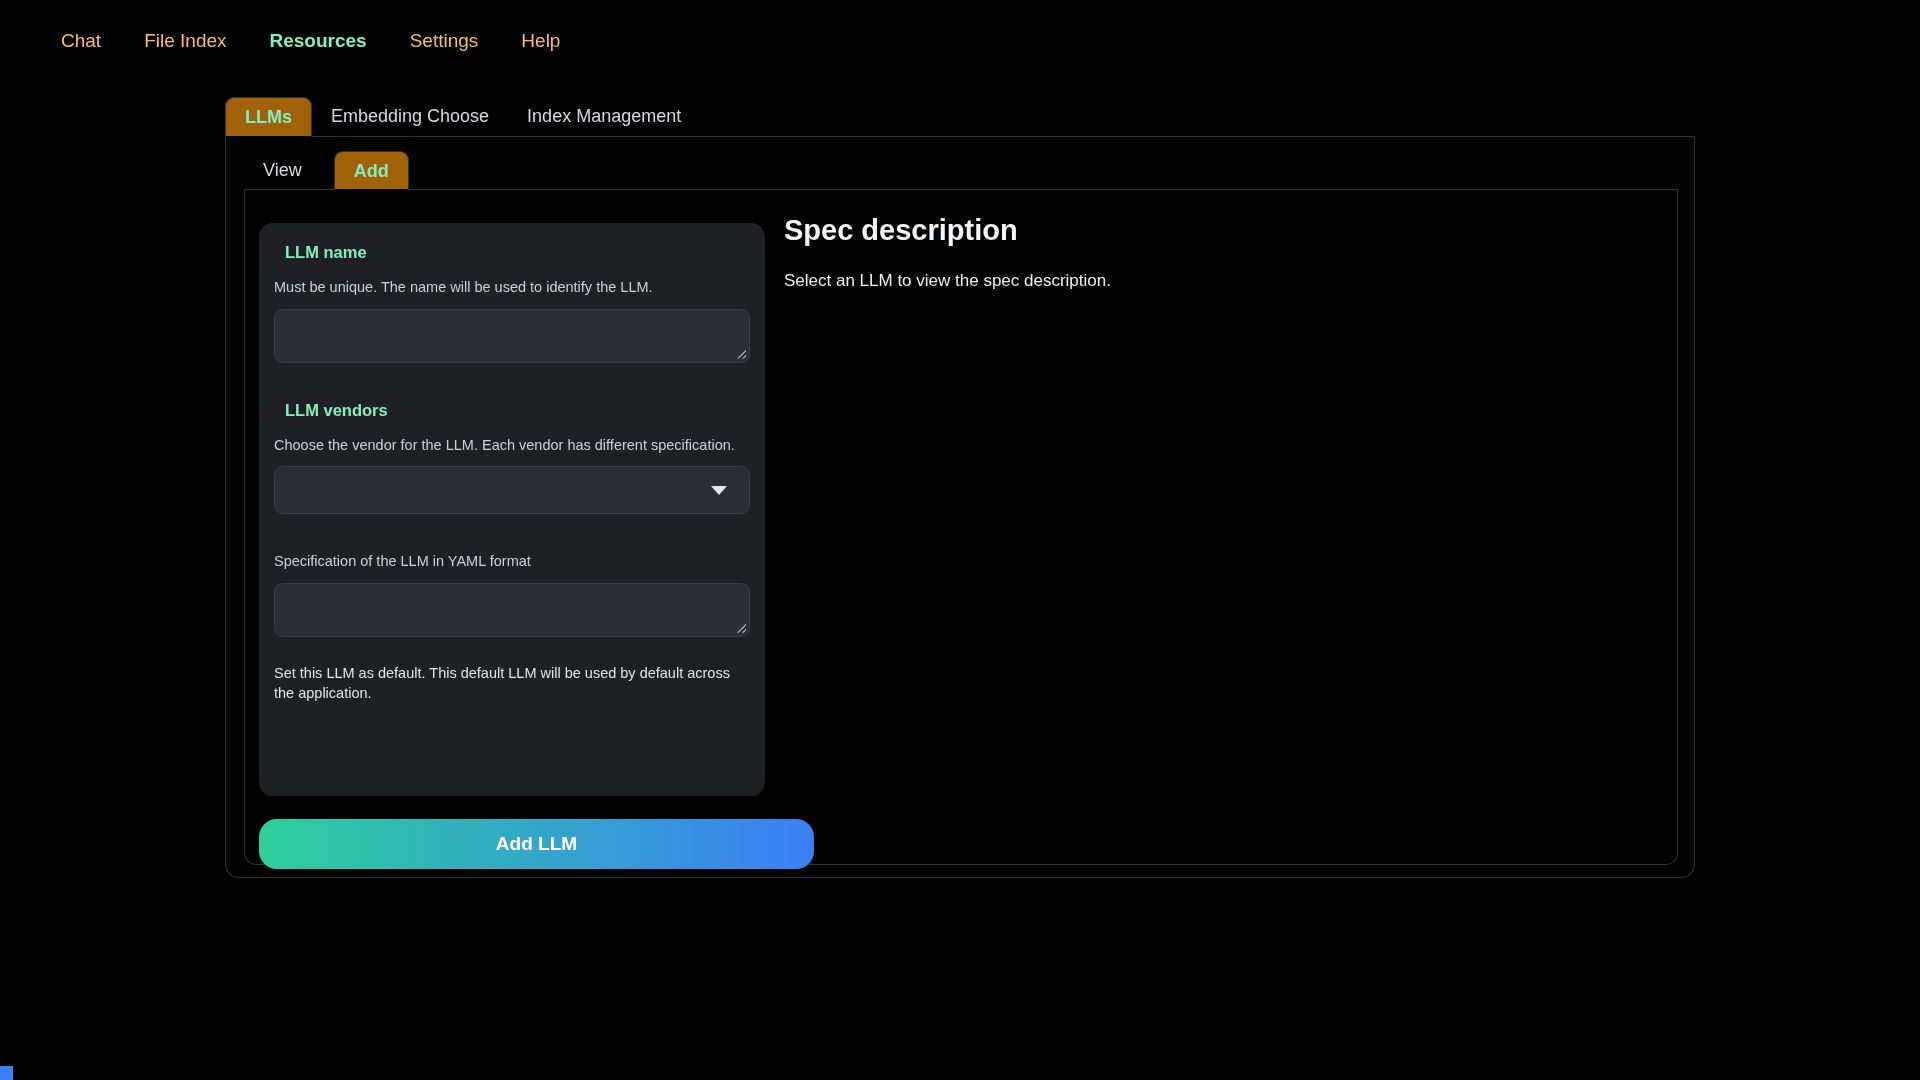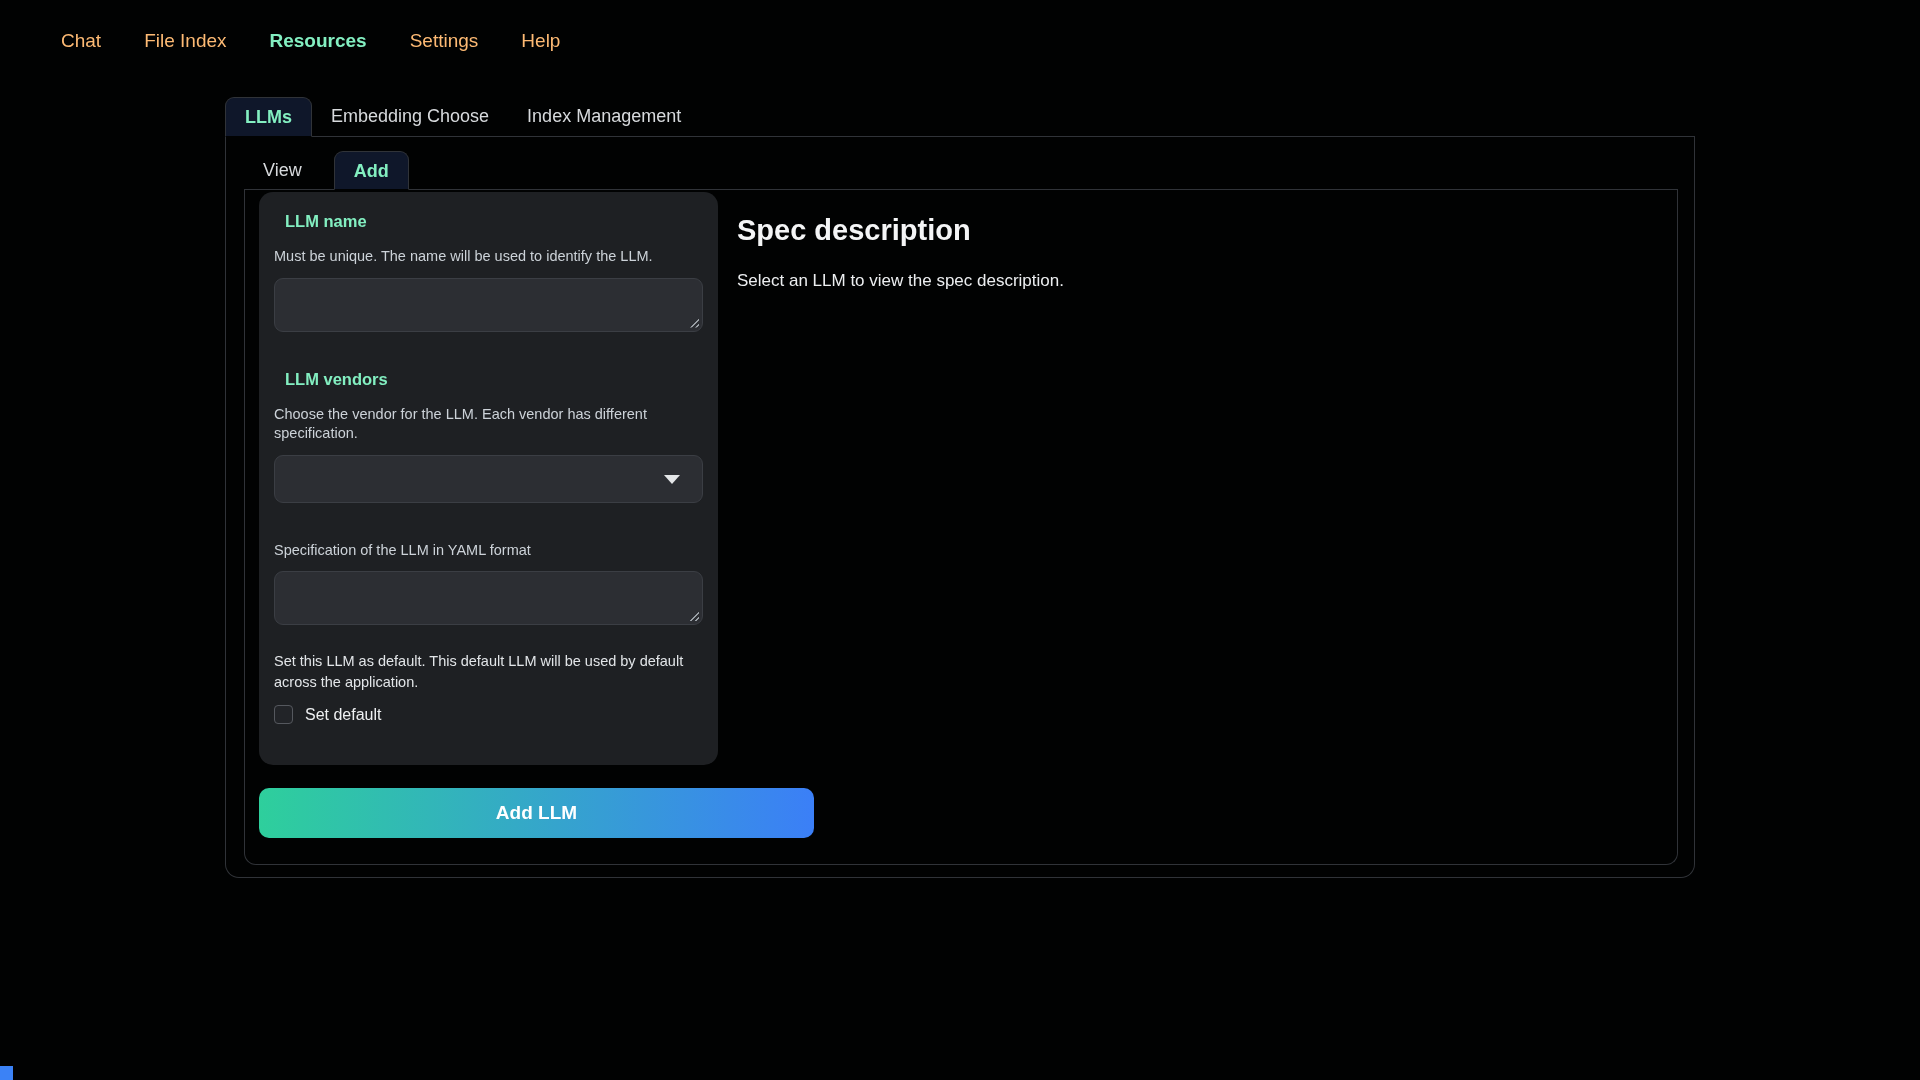--- a/index.html
+++ b/index.html
@@ -19,40 +19,40 @@
 
   
   .outer-wrap { position:absolute; left:225px; top:97px; width:1470px; }
   .tabbar { display:flex; align-items:flex-end; border-bottom:1px solid var(--border); height:40px; }
   .tabbar .tab {
     height:40px; line-height:39px; padding:0 19px; font-size:18px; color:#d7dadd;
     cursor:pointer; white-space:nowrap; margin-bottom:-1px;
   }
   .tabbar .tab.selected {
     border:1px solid var(--border); border-bottom:1px solid #010202;
-    border-radius:9px 9px 0 0; background:#0f172a;
+    border-radius:9px 9px 0 0; background:#a16207;
     color:var(--accent); font-weight:700;
   }
   .outer-body {
     border:1px solid var(--border); border-top:none;
     border-radius:0 0 14px 14px;
     padding:14px 16px 12px 18px;
     min-height:740px;
   }
   .tabbar.sub { height:39px;gap:13px; }
   .tabbar.sub .tab { height:39px; line-height:38px; }
 
   .inner-body {
     border:1px solid var(--border); border-top:none;
     border-radius:0 0 12px 12px;
     height:675px; display:flex;
   }
 
   
-  .left-col { width:459px; margin:2px 0 0 14px; flex:none; }
+  .left-col { width:506px; margin:33px 0 0 14px; flex:none; }
   .form-panel {
     background:var(--panel); border-radius:14px;
     padding:20px 15px 14px 15px; height:573px;
   }
   .group + .group { margin-top:38px; }
   .field-label { color:var(--accent); font-weight:700; font-size:16.5px; margin:0 0 16px 11px; }
   .field-desc { color:#ccd2d8; font-size:14.5px; margin:0 0 11px 0; line-height:1.35; }
   .input-wrap { position:relative; }
   textarea.text-input {
     width:100%; height:54px; background:var(--input);
@@ -77,21 +77,21 @@
   .default-desc { color:#e2e5e8; font-size:14.5px; line-height:1.42; margin:26px 0 0 0; }
   .checkbox-row { display:flex; align-items:center; margin-top:13px; }
   .checkbox {
     width:19px; height:19px; border:1px solid #55585e; border-radius:4px;
     background:#222428; margin-right:12px; flex:none; cursor:pointer;
   }
   .checkbox-label { font-size:16px; color:#eef0f2; }
 
   .add-btn {
     display:block; width:555px; height:50px; margin-top:23px;
-    border:none; border-radius:10px; cursor:pointer;
+    border:none; border-radius:18px; cursor:pointer;
     color:#ffffff; font-size:19px; font-weight:700;
     font-family:"Liberation Sans", sans-serif;
     background:linear-gradient(90deg,#2ecf9c,#3b7ff7);
   }
 
   
   .right-col { flex:1; margin:24px 0 0 19px; }
   .spec-title { margin:0 0 24px 0; font-size:29px; font-weight:700; color:#f4f5f6; }
   .spec-body { margin:0; font-size:17px; color:#eceef0; }
 
@@ -149,24 +149,20 @@
 
           <div class="group">
             <div class="field-desc">Specification of the LLM in YAML format</div>
             <div class="input-wrap">
               <textarea class="text-input" placeholder="" style=""></textarea>
               <div class="resize-handle"></div>
             </div>
           </div>
 
           <div class="default-desc">Set this LLM as default. This default LLM will be used by default across the application.</div>
-          <div class="checkbox-row">
-            <div class="checkbox"></div>
-            <div class="checkbox-label">Set default</div>
-          </div>
 
         </div>
 
         <button class="add-btn" style="background: linear-gradient(90deg, rgb(46, 207, 156), rgb(59, 127, 247));">Add LLM</button>
       </div>
 
       <div class="right-col">
         <h2 class="spec-title">Spec description</h2>
         <p class="spec-body">Select an LLM to view the spec description.</p>
       </div>

